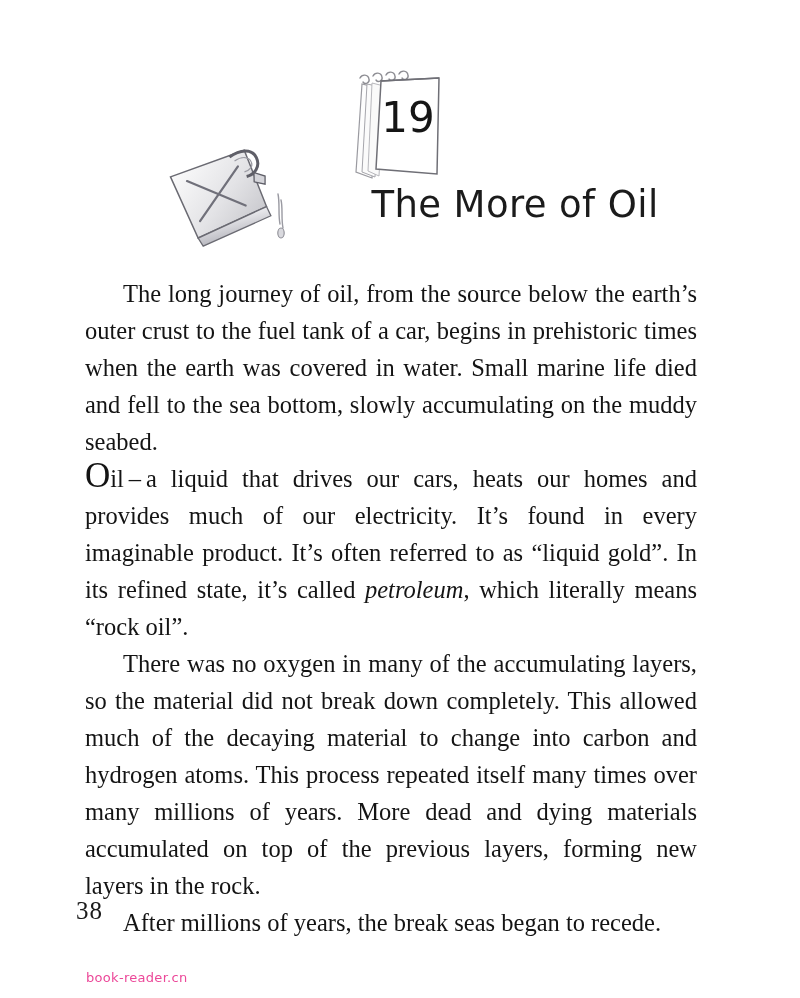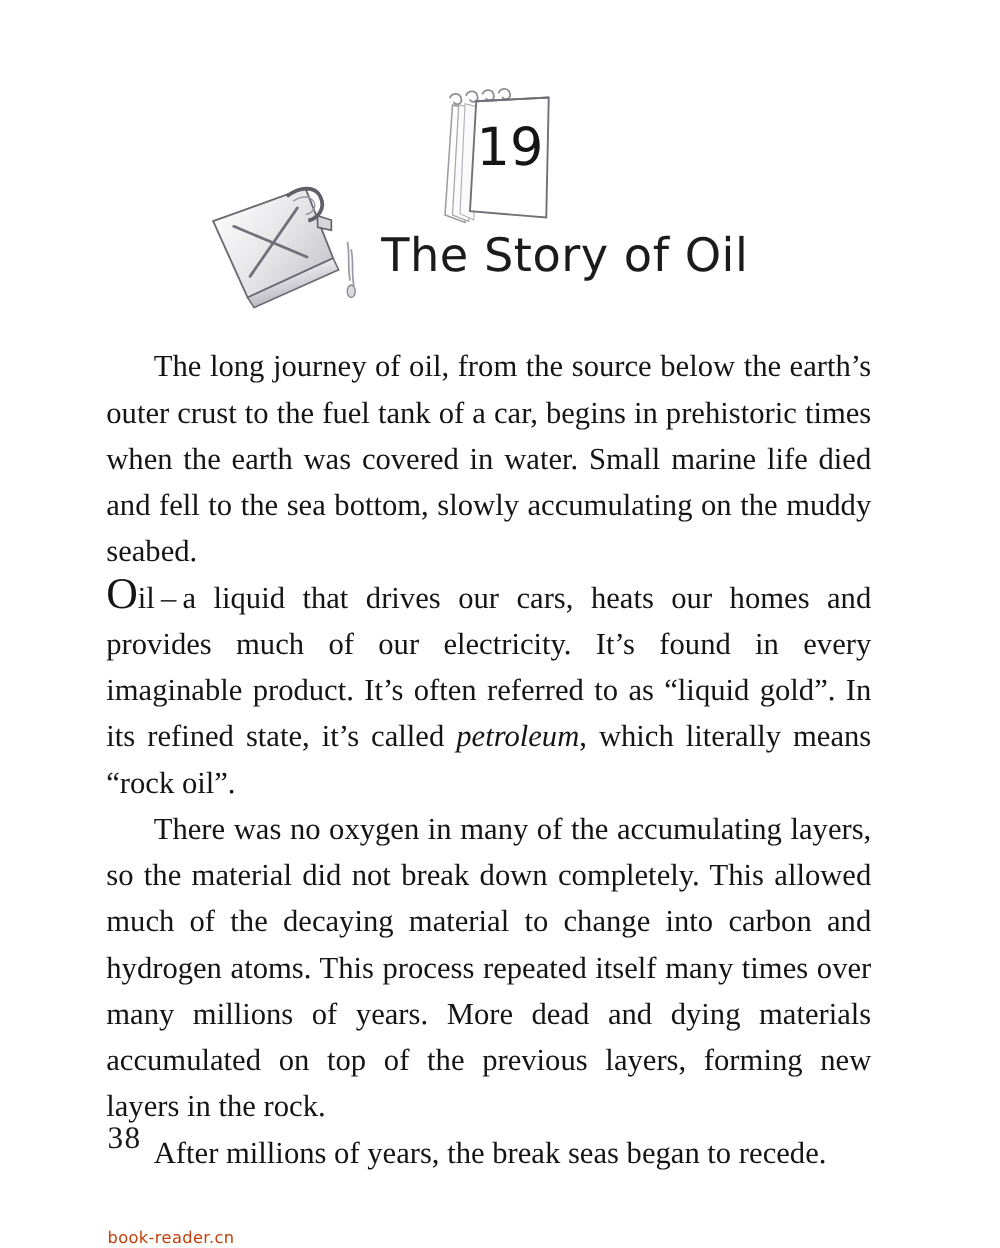--- a/index.html
+++ b/index.html
@@ -16,20 +16,21 @@
     font-family: "Liberation Serif", "DejaVu Serif", serif;
   }
 
   
   .chapter-header {
     position: absolute;
     left: 0;
     top: 0;
     width: 800px;
     height: 262px;
+    text-align: center;
   }
 
   .calendar-icon {
     position: absolute;
     left: 338px;
     top: 64px;
     width: 130px;
     height: 125px;
   }
   .calendar-icon svg { display: block; }
@@ -81,36 +82,35 @@
     line-height: 0;
     vertical-align: baseline;
   }
   .para em {
     font-style: italic;
   }
 
   
   .page-number {
     position: absolute;
-    left: 86px;
+    left: 76px;
     top: 897px;
     font-size: 25px;
     color: #1a1a1a;
     letter-spacing: 1px;
   }
 
   .watermark {
     position: absolute;
     left: 86px;
     top: 970px;
     font-family: "DejaVu Sans", "Liberation Sans", sans-serif;
     font-size: 13px;
-    color: #c2410c;
+    color: #ec4899;
     letter-spacing: 0.3px;
-    margin-top: 13px;
   }
 </style>
 </head>
 <body>
 
 <div class="page">
 
   <div class="chapter-header">
 
     <div class="calendar-icon">
@@ -163,21 +163,21 @@
         </g>
 
         <g fill="none" stroke="#9a9aa2" stroke-width="1.4" stroke-linecap="round">
           <path d="M118 54 C120 64, 118 74, 120 84"></path>
           <path d="M121 60 C123 68, 121 78, 123 88"></path>
         </g>
         <ellipse cx="121" cy="93" rx="3.2" ry="5" fill="#d9d9de" stroke="#8b8b93" stroke-width="1.1"></ellipse>
       </svg>
     </div>
 
-    <div class="chapter-title">The Story of Oil</div>
+    <div class="chapter-title">The More of Oil</div>
   </div>
 
   <div class="body-text">
 
     <p class="para">The long journey of oil, from the source below the earth’s outer crust to the fuel tank of a car, begins in prehistoric times when the earth was covered in water. Small marine life died and fell to the sea bottom, slowly accumulating on the muddy seabed.</p>
 
     <p class="para first"><span class="dropcap">O</span><span>il – a liquid that drives our cars, heats our homes and provides much of our electricity. It’s found in every imaginable product. It’s often referred to as “liquid gold”. In its refined state, it’s called </span><em>petroleum</em><span>, which literally means “rock oil”.</span></p>
 
     <p class="para">There was no oxygen in many of the accumulating layers, so the material did not break down completely. This allowed much of the decaying material to change into carbon and hydrogen atoms. This process repeated itself many times over many millions of years. More dead and dying materials accumulated on top of the previous layers, forming new layers in the rock.</p>
 

